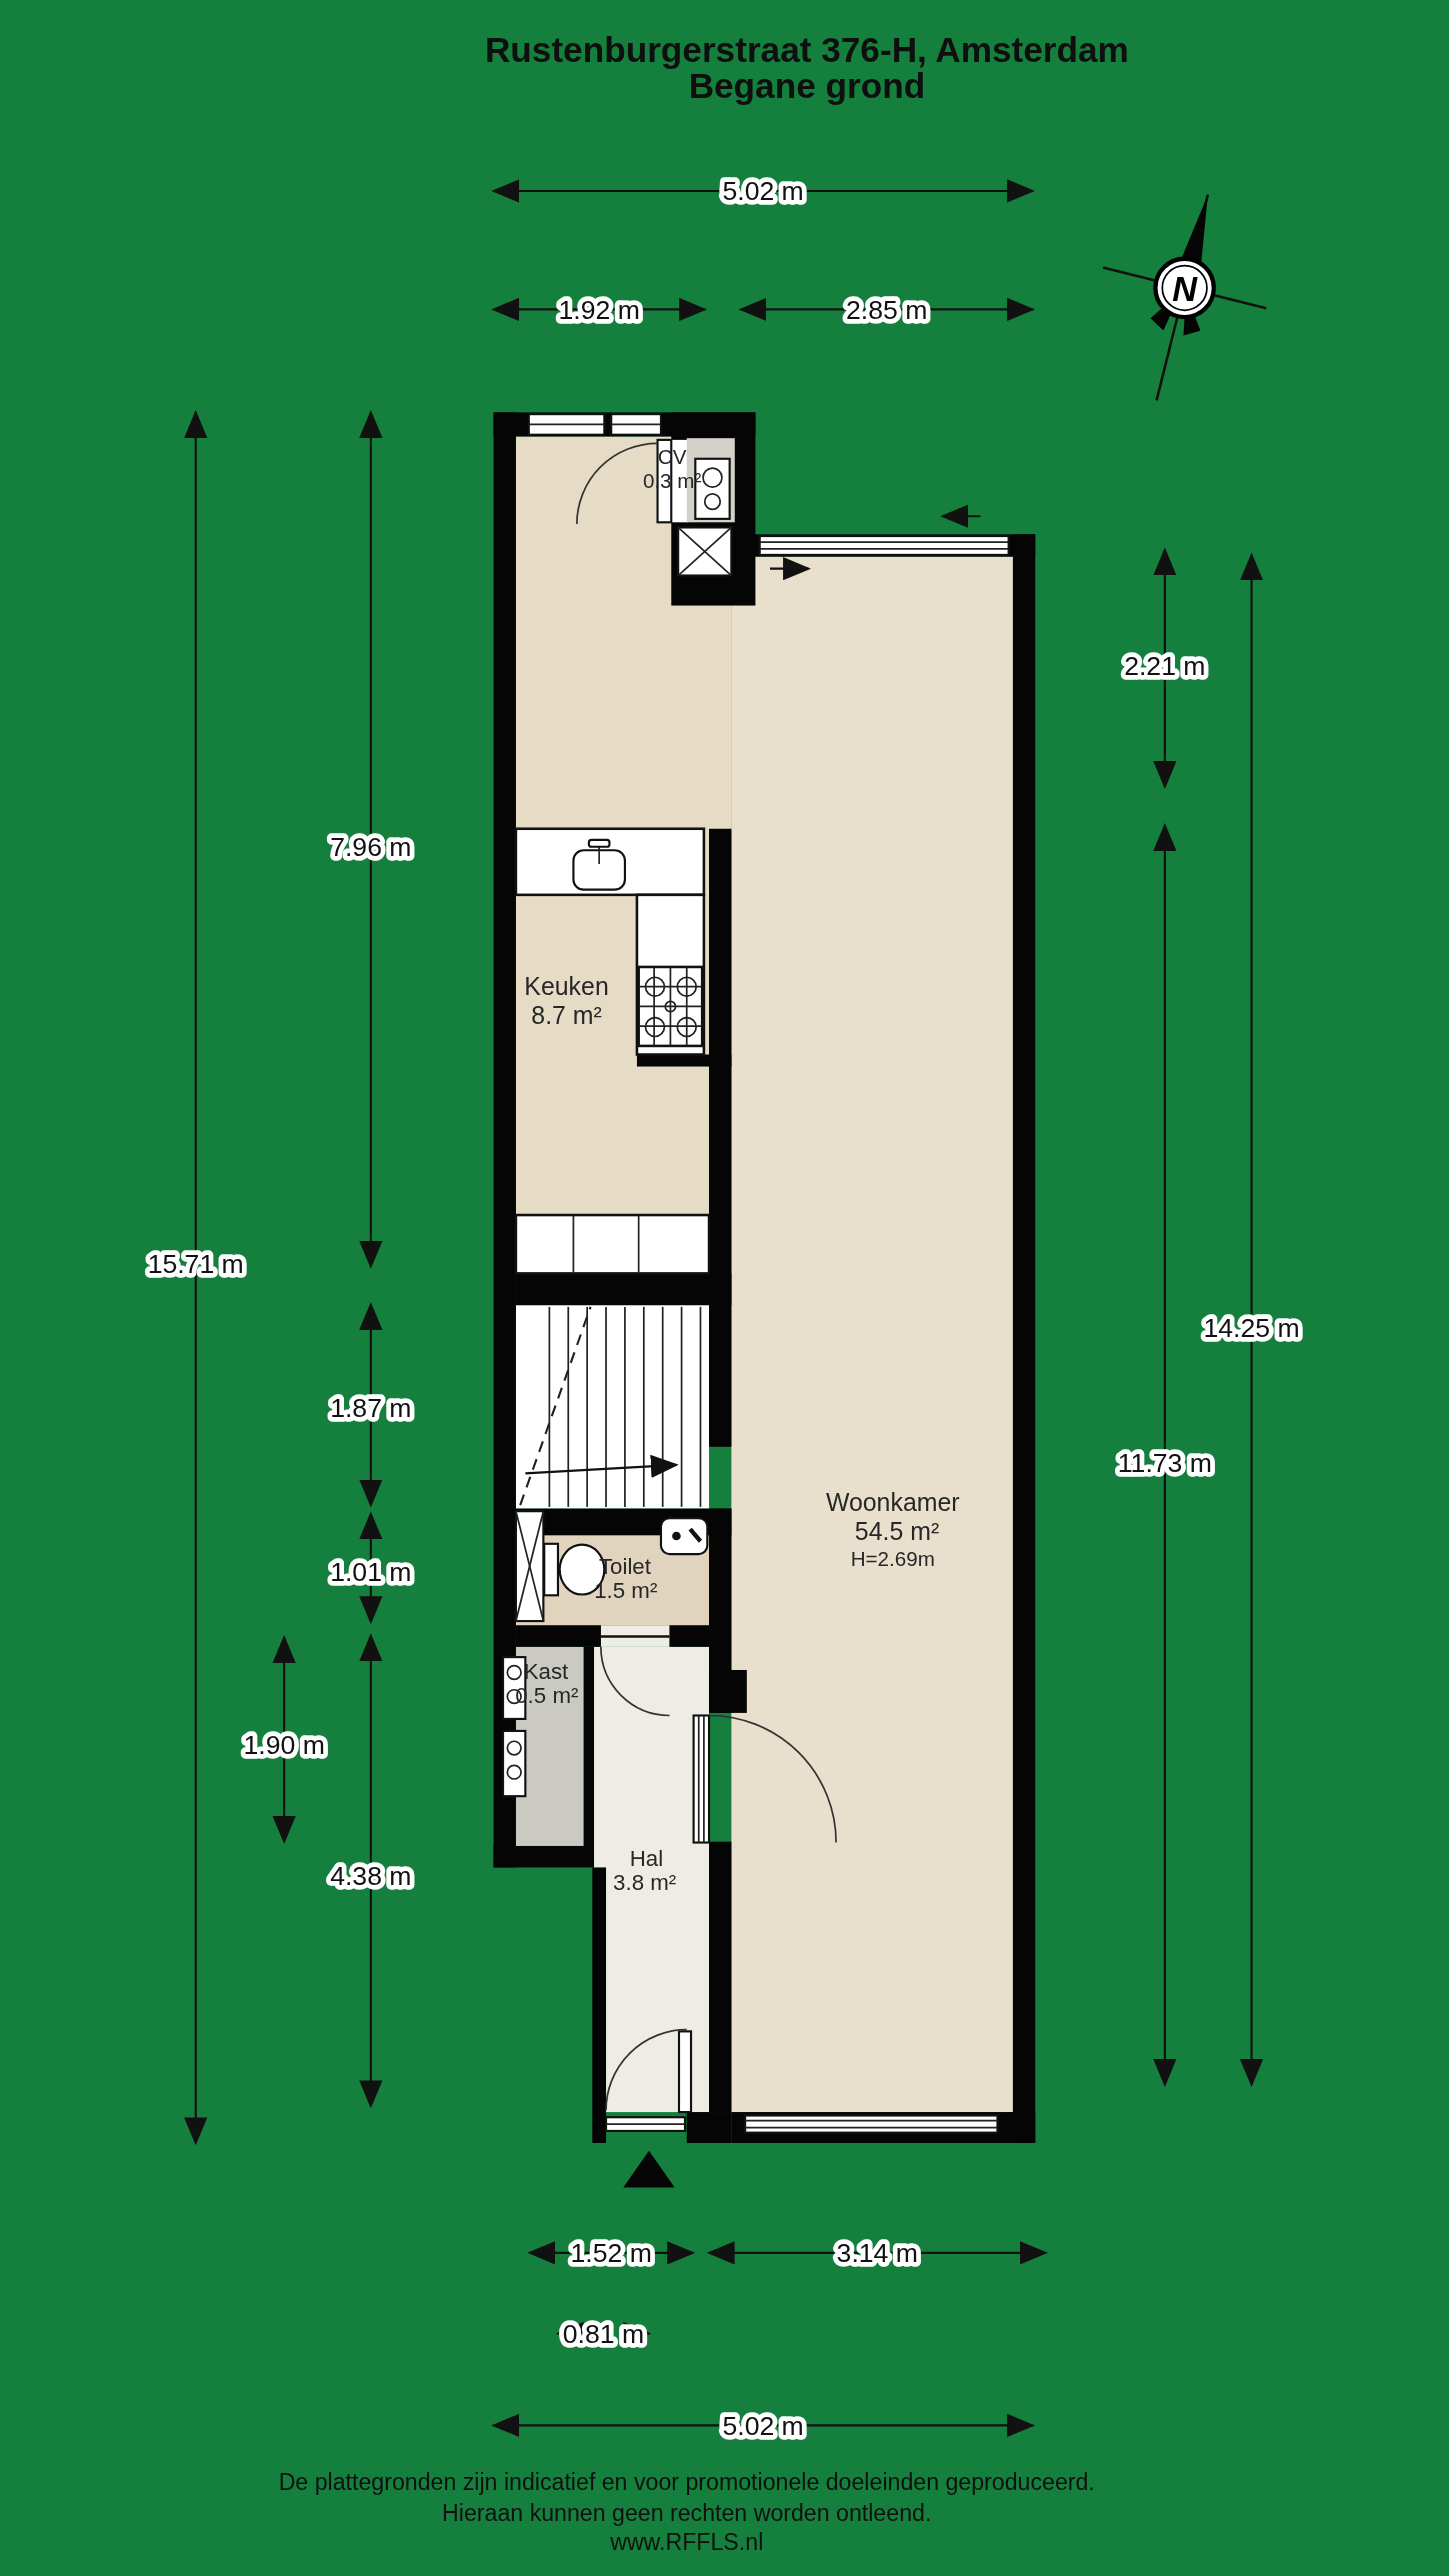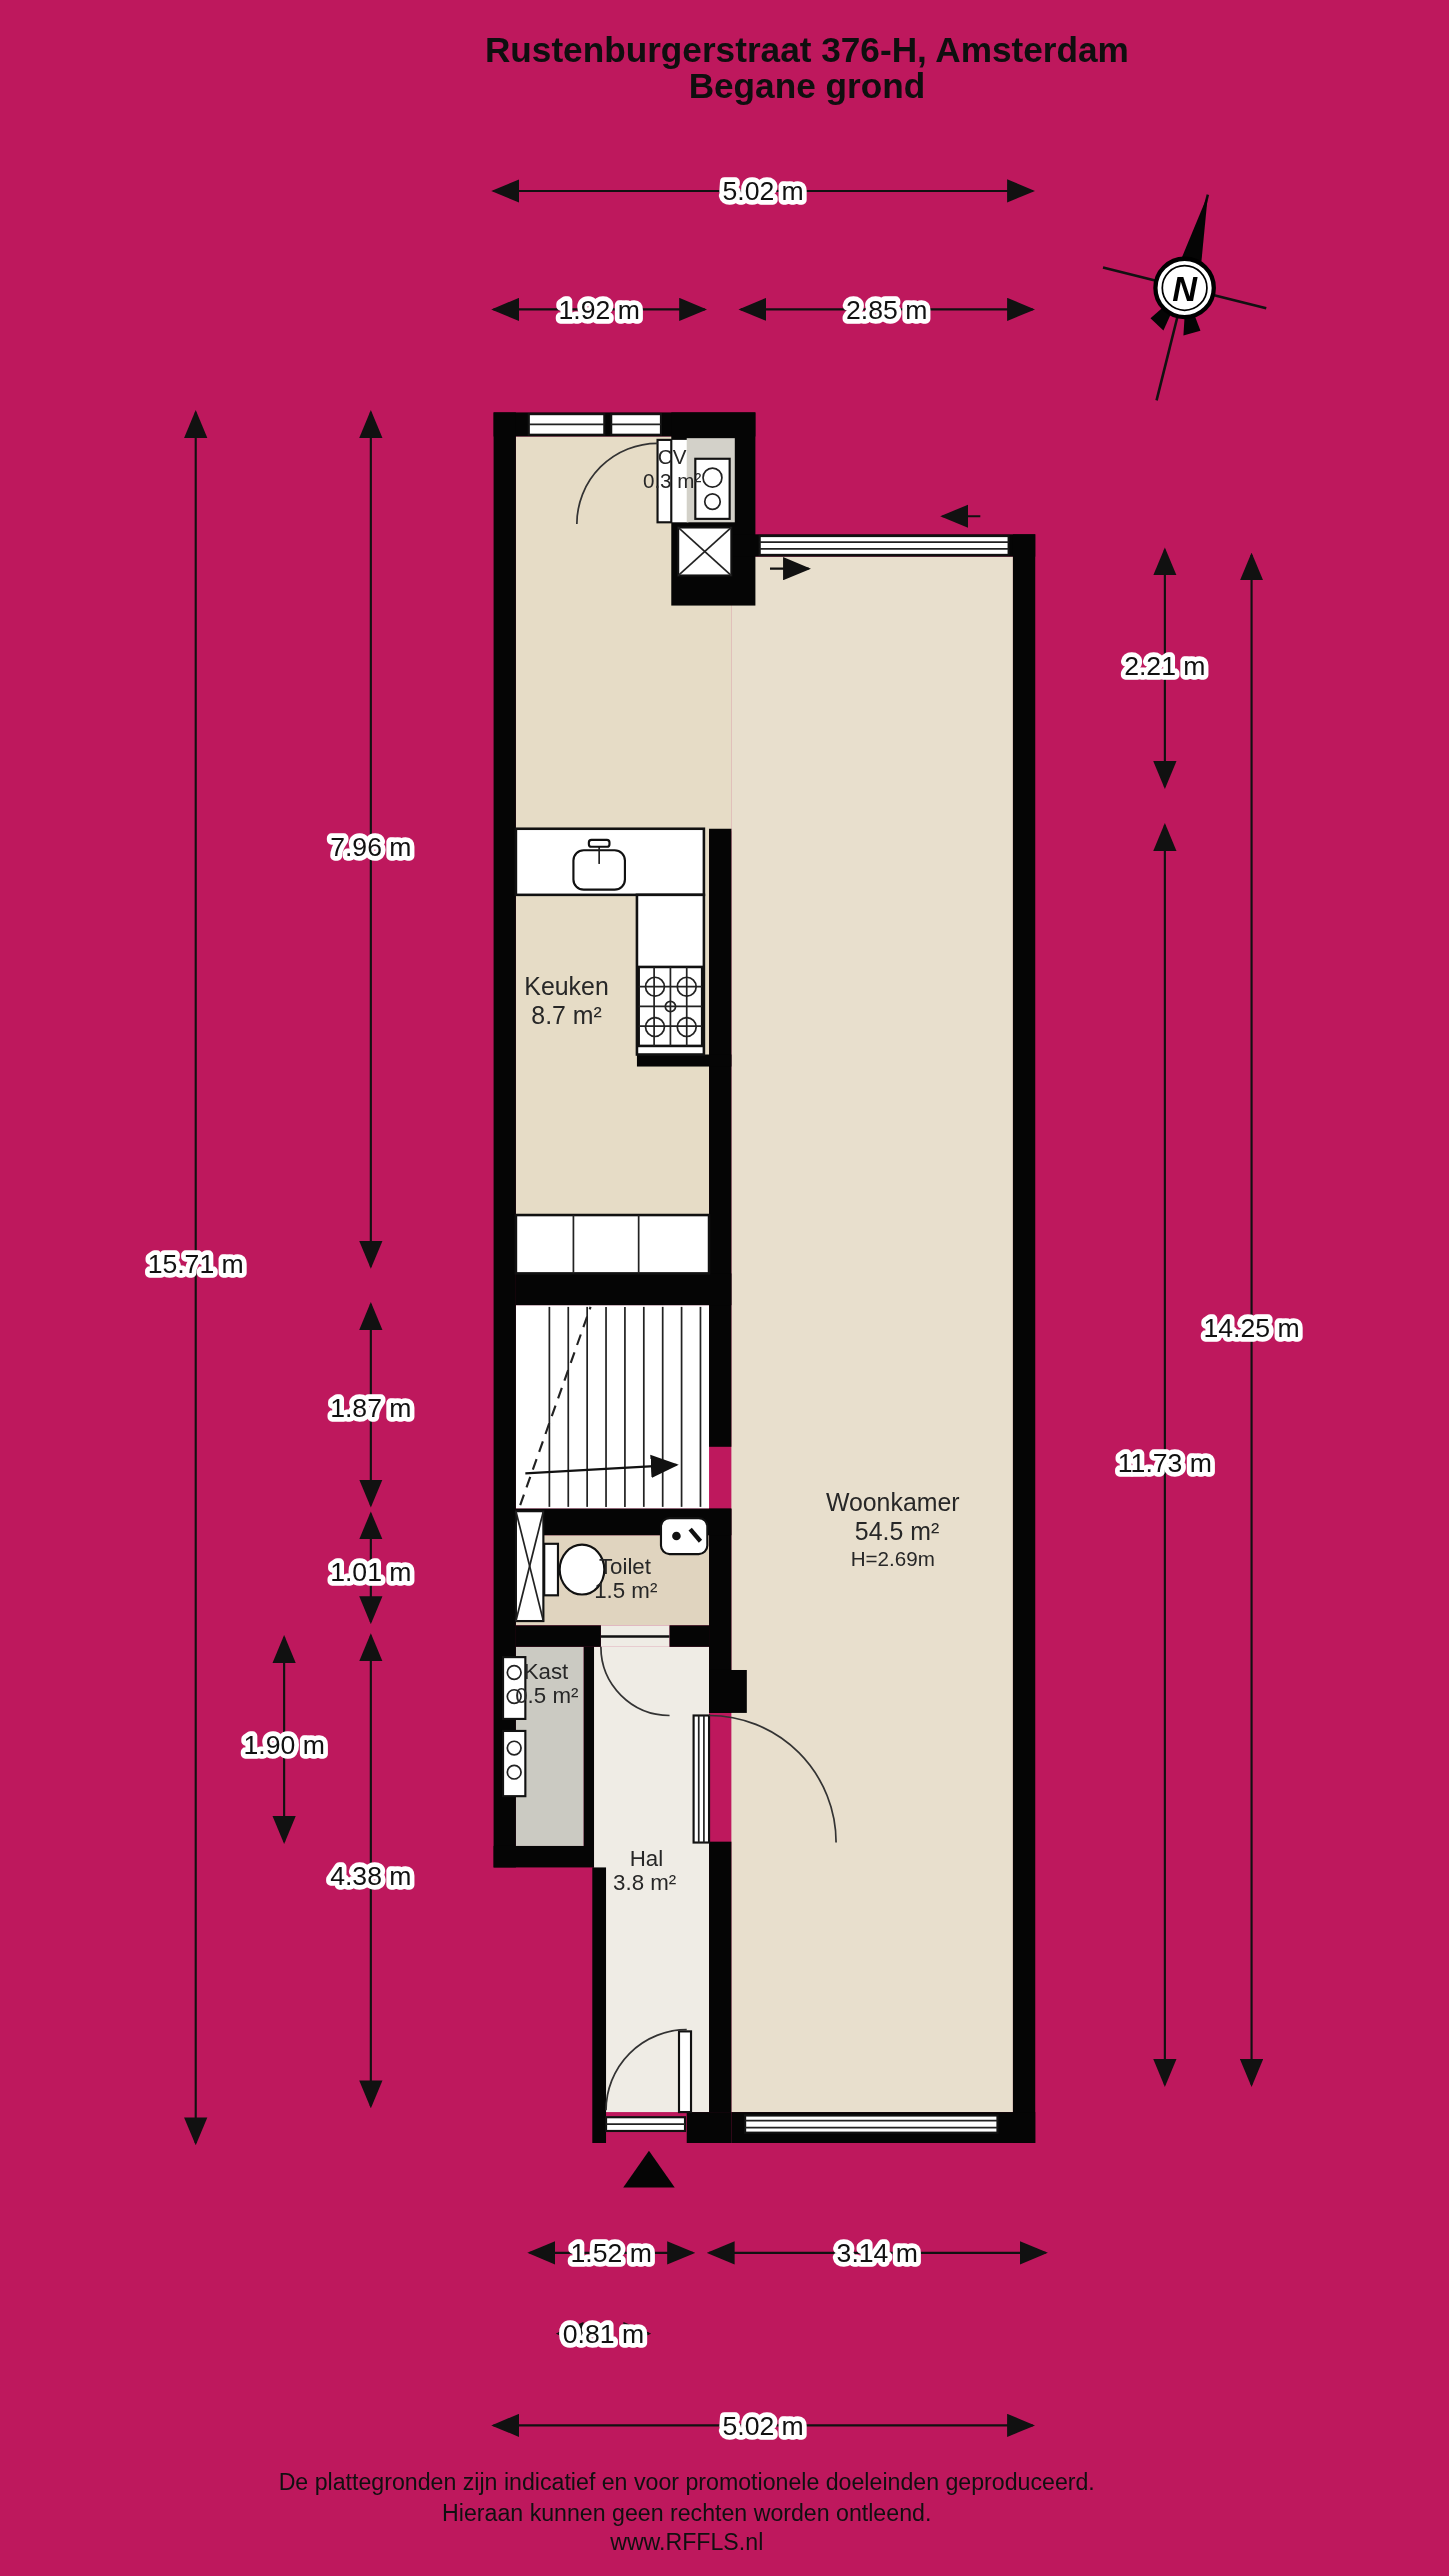--- a/index.html
+++ b/index.html
@@ -1,16 +1,16 @@
 <!DOCTYPE html>
 <html style="font-size:13.7px"><head>
 <meta charset="utf-8">
 <style>
   html,body{margin:0;padding:0;background:#fff;}
-  .canvas{position:relative;width:1449px;height:2576px;background:#be185d;overflow:hidden;}
+  .canvas{position:relative;width:1449px;height:2576px;background:#15803d;overflow:hidden;}
   svg{font-family:"Liberation Sans","DejaVu Sans",sans-serif;}
   .title-line{font-size:41px;font-weight:bold;fill:#0f0f0f;text-anchor:middle;}
   .dim{font-size:31px;fill:#111;text-anchor:middle;stroke:#fff;stroke-width:11px;paint-order:stroke;stroke-linejoin:round;}
   .room{font-size:29px;fill:#272727;text-anchor:middle;}
   .room-sm{font-size:26px;fill:#272727;text-anchor:middle;}
   .room-xs{font-size:24px;fill:#272727;text-anchor:middle;}
   .footer-line{font-size:27px;fill:#101010;text-anchor:middle;}
   .n-label{font-size:40px;font-weight:bold;font-style:italic;fill:#000;text-anchor:middle;}
   .wall{fill:#050505;}
   .fixture{fill:#ffffff;stroke:#111;stroke-width:2.5;}

